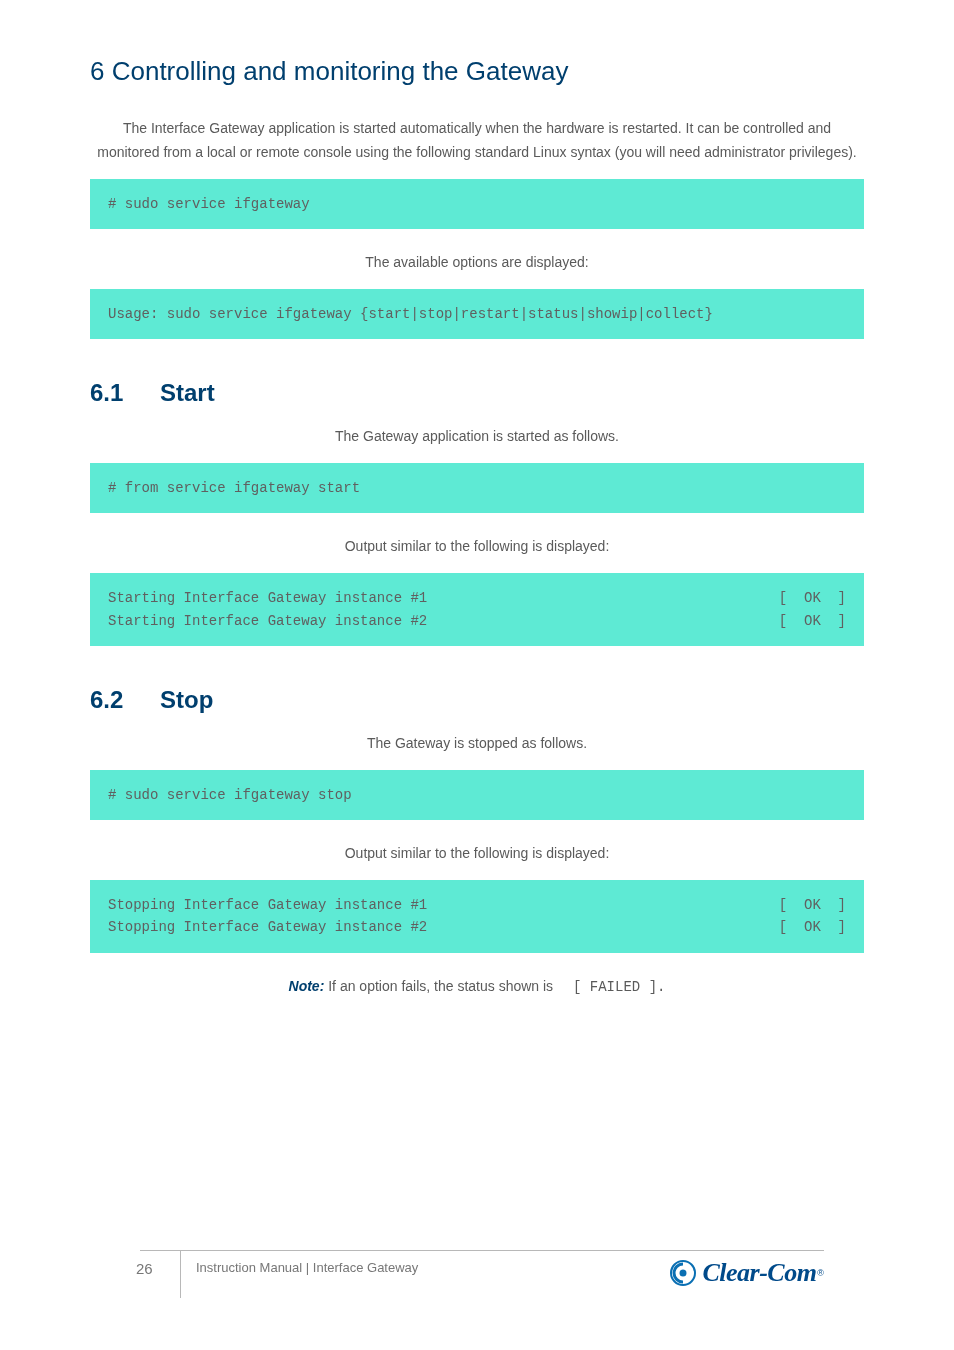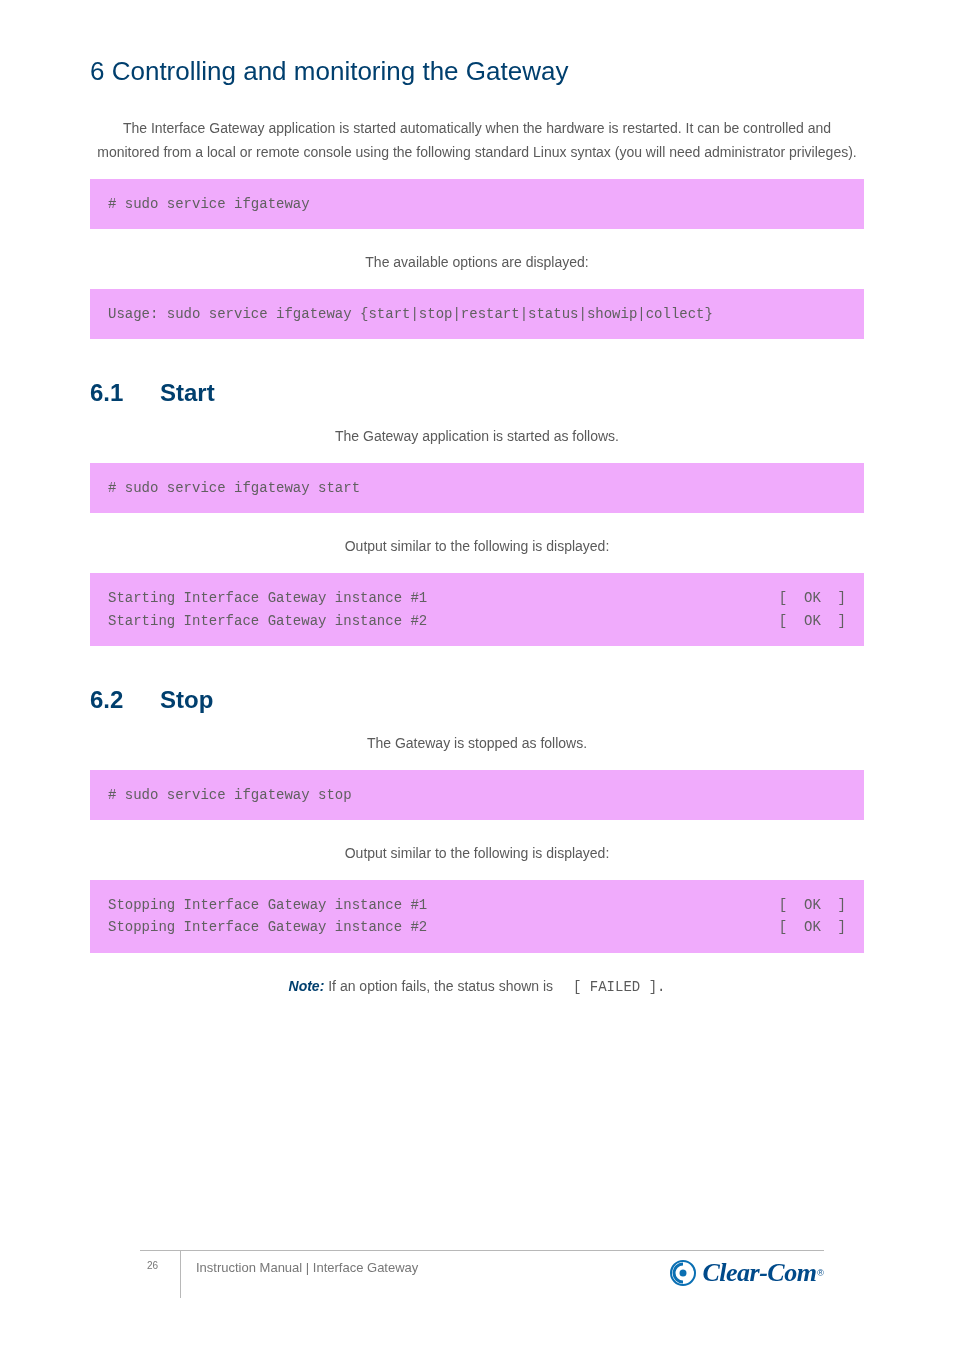--- a/index.html
+++ b/index.html
@@ -32,21 +32,21 @@
     display: inline-block;
     width: 70px;
   }
   .para {
     line-height: 1.7;
     margin-bottom: 14px;
     color: #5a5a5a;
     text-align: center;
   }
   .codeblock {
-    background: #f0abfc;
+    background: #5eead4;
     font-family: "Courier New", Courier, monospace;
     font-size: 14px;
     color: #606060;
     padding: 14px 18px;
     margin: 8px 0 22px 0;
     line-height: 1.6;
     white-space: pre;
   }
   .output-row {
     display: flex;
@@ -80,23 +80,23 @@
   }
   .footer-line-vert {
     position: absolute;
     left: 180px;
     top: 0;
     height: 48px;
     border-left: 1px solid #b8b8b8;
   }
   .footer-pagenum {
     position: absolute;
-    left: 147px;
+    left: 136px;
     top: 10px;
-    font-size: 10px;
+    font-size: 15px;
     color: #777;
   }
   .footer-doc {
     position: absolute;
     left: 196px;
     top: 10px;
     font-size: 13px;
     color: #777;
     text-align: right;
   }
@@ -139,21 +139,21 @@
   <div class="codeblock"># sudo service ifgateway</div>
 
   <p class="para">The available options are displayed:</p>
 
   <div class="codeblock">Usage: sudo service ifgateway {start|stop|restart|status|showip|collect}</div>
 
   <h2 class="h2">
     <span class="num">6.1</span><span>Start</span>
   </h2>
   <p class="para">The Gateway application is started as follows.</p>
-  <div class="codeblock"># sudo service ifgateway start</div>
+  <div class="codeblock"># from service ifgateway start</div>
   <p class="para">Output similar to the following is displayed:</p>
   <div class="codeblock"><div class="output-row"><span>Starting Interface Gateway instance #1</span><span>[  OK  ]</span></div><div class="output-row"><span>Starting Interface Gateway instance #2</span><span>[  OK  ]</span></div></div>
 
   <h2 class="h2">
     <span class="num">6.2</span><span>Stop</span>
   </h2>
   <p class="para">The Gateway is stopped as follows.</p>
   <div class="codeblock"># sudo service ifgateway stop</div>
   <p class="para">Output similar to the following is displayed:</p>
   <div class="codeblock"><div class="output-row"><span>Stopping Interface Gateway instance #1</span><span>[  OK  ]</span></div><div class="output-row"><span>Stopping Interface Gateway instance #2</span><span>[  OK  ]</span></div></div>

